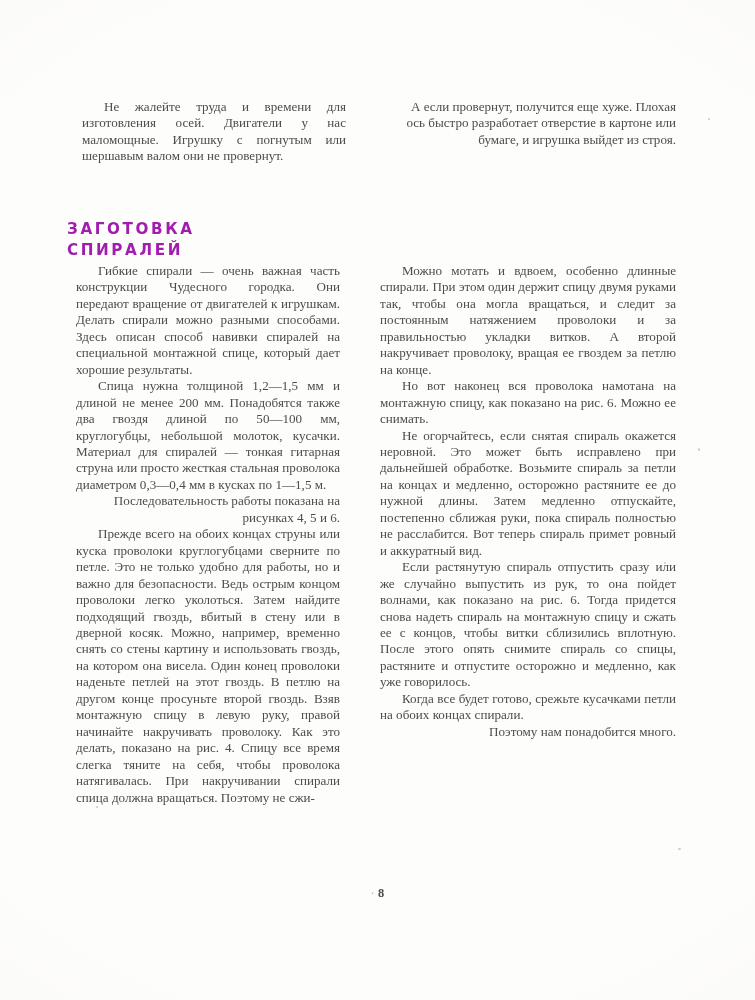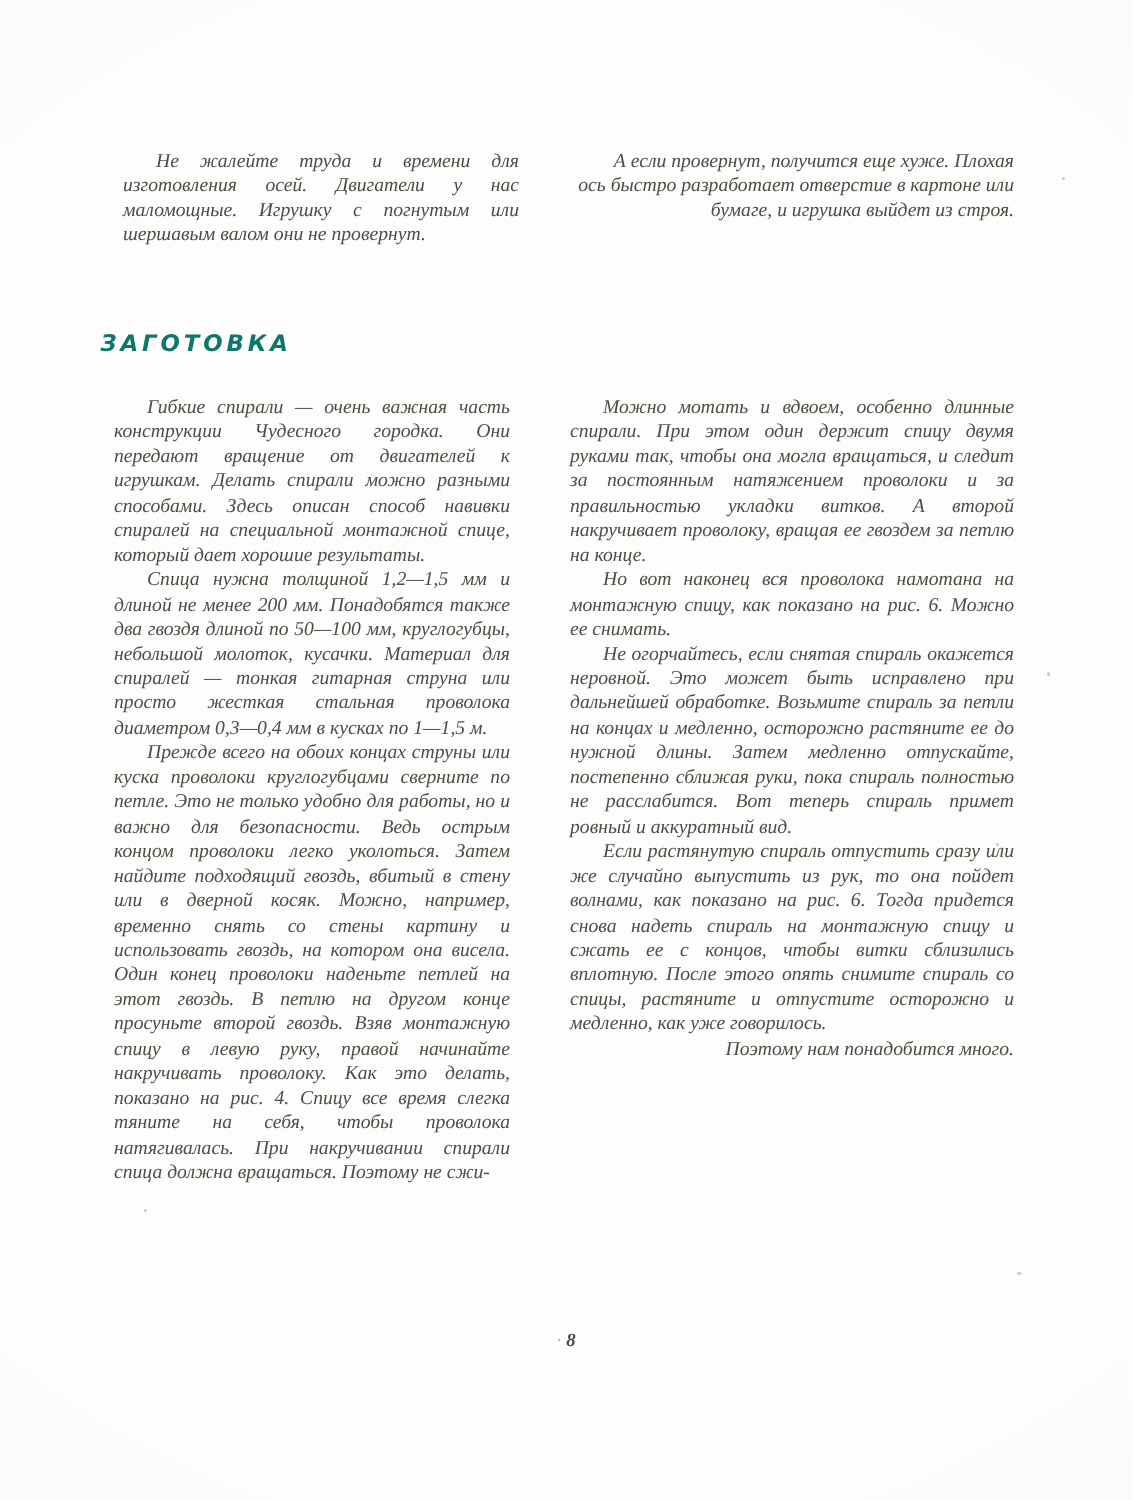--- a/index.html
+++ b/index.html
@@ -13,21 +13,20 @@
     height: 1000px;
     overflow: hidden;
     font-family: "Liberation Serif", serif;
   }
 
   #page {
     position: relative;
     width: 755px;
     height: 1000px;
     background: #fdfdfc;
-    font-style: italic;
   }
 
   
   #paper-tint {
     position: absolute;
     inset: 0;
     background:
       radial-gradient(ellipse 120% 85% at 50% 50%, rgba(255,255,255,0) 60%, rgba(246,244,240,0.85) 100%);
     pointer-events: none;
   }
@@ -59,21 +58,21 @@
   #heading {
     position: absolute;
     left: 67px;
     top: 206px;
     width: 300px;
     font-family: "DejaVu Sans", sans-serif;
     font-weight: 700;
     font-size: 15.2px;
     line-height: 21px;
     letter-spacing: 2.6px;
-    color: #0f766e;
+    color: #a21caf;
     text-transform: uppercase;
   }
   #heading .hline { display: block; white-space: nowrap; }
 
   
   #main-left  { left: 76px;  top: 263px; width: 264px; }
   #main-right { left: 380px; top: 263px; width: 296px; }
 
   
   #folio {
@@ -118,33 +117,36 @@
   <div class="col" id="top-left">
     <p>Не жалейте труда и времени для изготовления осей. Двигатели у нас маломощные. Игрушку с погнутым или шершавым валом они не провернут.</p>
   </div>
 
   <div class="col" id="top-right">
     <p class="last-loose">А если провернут, получится еще хуже. Плохая ось быстро разработает отверстие в картоне или бумаге, и игрушка выйдет из строя.</p>
   </div>
 
   <h2 id="heading">
     <span class="hline">Заготовка</span>
+    <span class="hline">Спиралей</span>
   </h2>
 
   <div class="col" id="main-left">
     <p>Гибкие спирали — очень важная часть конструкции Чудесного городка. Они передают вращение от двигателей к игрушкам. Делать спирали можно разными способами. Здесь описан способ навивки спиралей на специальной монтажной спице, который дает хорошие результаты.</p>
     <p>Спица нужна толщиной 1,2—1,5 мм и длиной не менее 200 мм. Понадобятся также два гвоздя длиной по 50—100 мм, круглогубцы, небольшой молоток, кусачки. Материал для спиралей — тонкая гитарная струна или просто жесткая стальная проволока диаметром 0,3—0,4 мм в кусках по 1—1,5 м.</p>
+    <p class="last-loose">Последовательность работы показана на рисунках 4, 5 и 6.</p>
     <p>Прежде всего на обоих концах струны или куска проволоки круглогубцами сверните по петле. Это не только удобно для работы, но и важно для безопасности. Ведь острым концом проволоки легко уколоться. Затем найдите подходящий гвоздь, вбитый в стену или в дверной косяк. Можно, например, временно снять со стены картину и использовать гвоздь, на котором она висела. Один конец проволоки наденьте петлей на этот гвоздь. В петлю на другом конце просуньте второй гвоздь. Взяв монтажную спицу в левую руку, правой начинайте накручивать проволоку. Как это делать, показано на рис. 4. Спицу все время слегка тяните на себя, чтобы проволока натягивалась. При накручивании спирали спица должна вращаться. Поэтому не сжи-</p>
   </div>
 
   <div class="col" id="main-right">
     <p>Можно мотать и вдвоем, особенно длинные спирали. При этом один держит спицу двумя руками так, чтобы она могла вращаться, и следит за постоянным натяжением проволоки и за правильностью укладки витков. А второй накручивает проволоку, вращая ее гвоздем за петлю на конце.</p>
     <p>Но вот наконец вся проволока намотана на монтажную спицу, как показано на рис. 6. Можно ее снимать.</p>
     <p>Не огорчайтесь, если снятая спираль окажется неровной. Это может быть исправлено при дальнейшей обработке. Возьмите спираль за петли на концах и медленно, осторожно растяните ее до нужной длины. Затем медленно отпускайте, постепенно сближая руки, пока спираль полностью не расслабится. Вот теперь спираль примет ровный и аккуратный вид.</p>
     <p>Если растянутую спираль отпустить сразу или же случайно выпустить из рук, то она пойдет волнами, как показано на рис. 6. Тогда придется снова надеть спираль на монтажную спицу и сжать ее с концов, чтобы витки сблизились вплотную. После этого опять снимите спираль со спицы, растяните и отпустите осторожно и медленно, как уже говорилось.</p>
+    <p>Когда все будет готово, срежьте кусачками петли на обоих концах спирали.</p>
     <p class="last-loose">Поэтому нам понадобится много.</p>
   </div>
 
   <div id="folio">
     <span class="folio-dash">·</span><span>8</span>
   </div>
 
 </div>
 
 </body></html>

